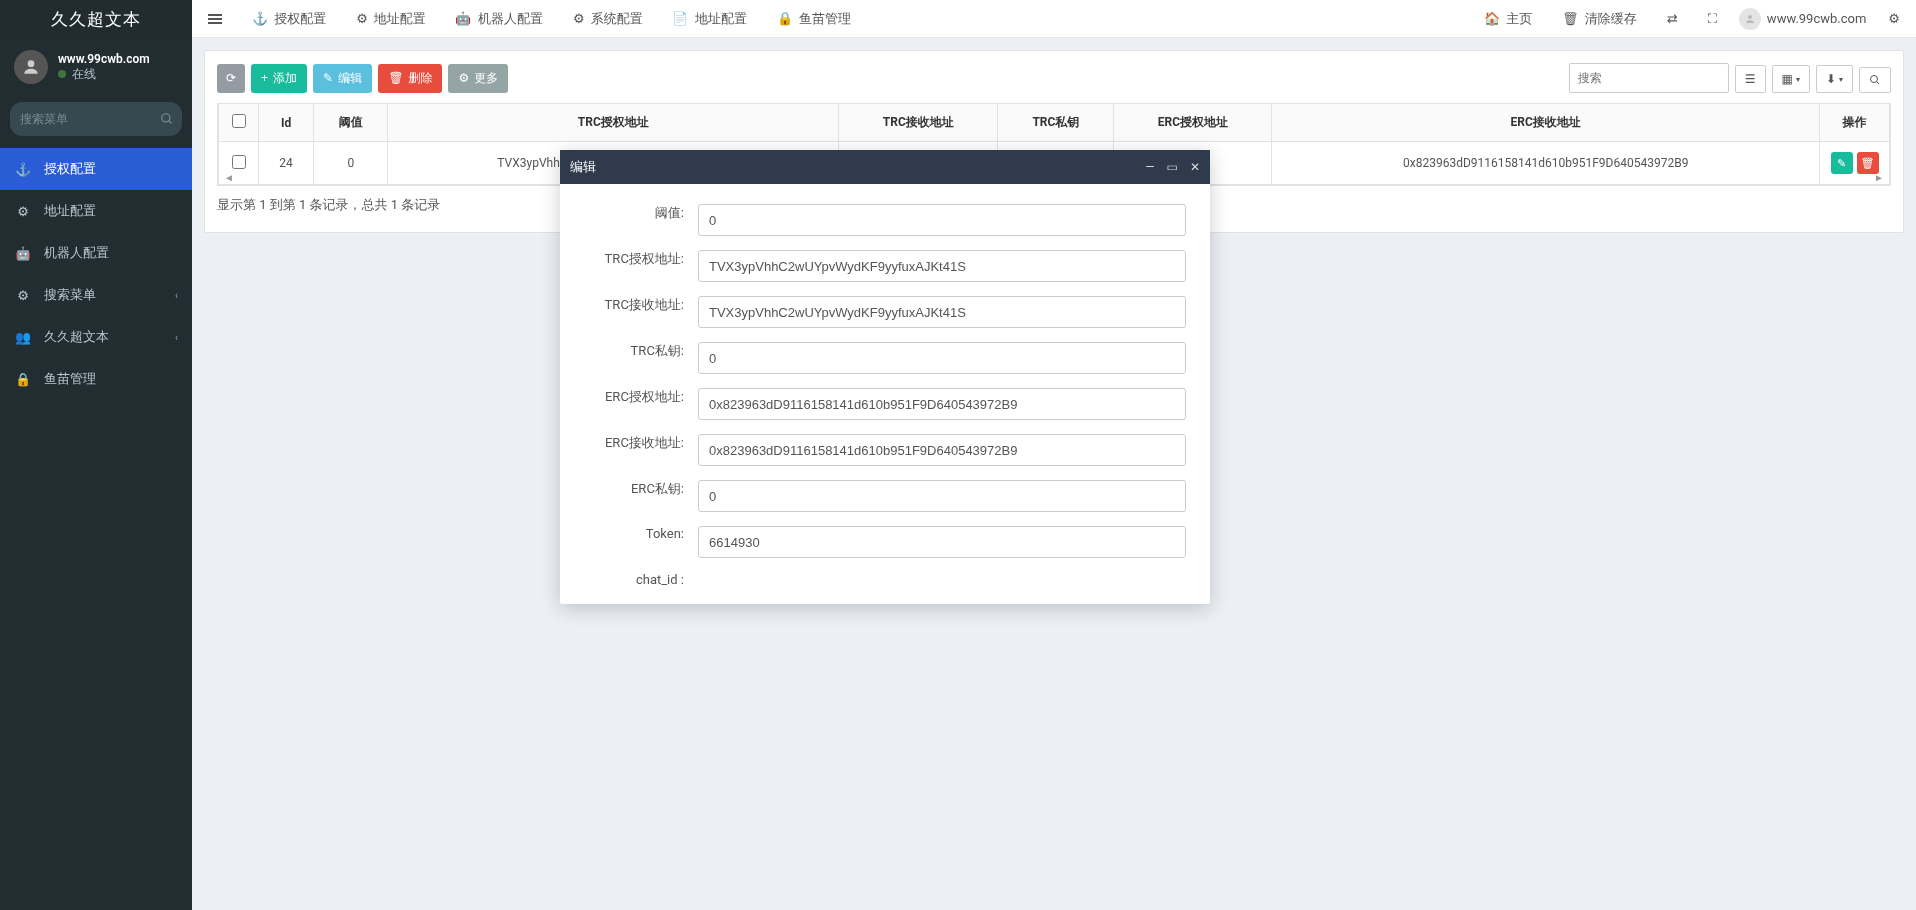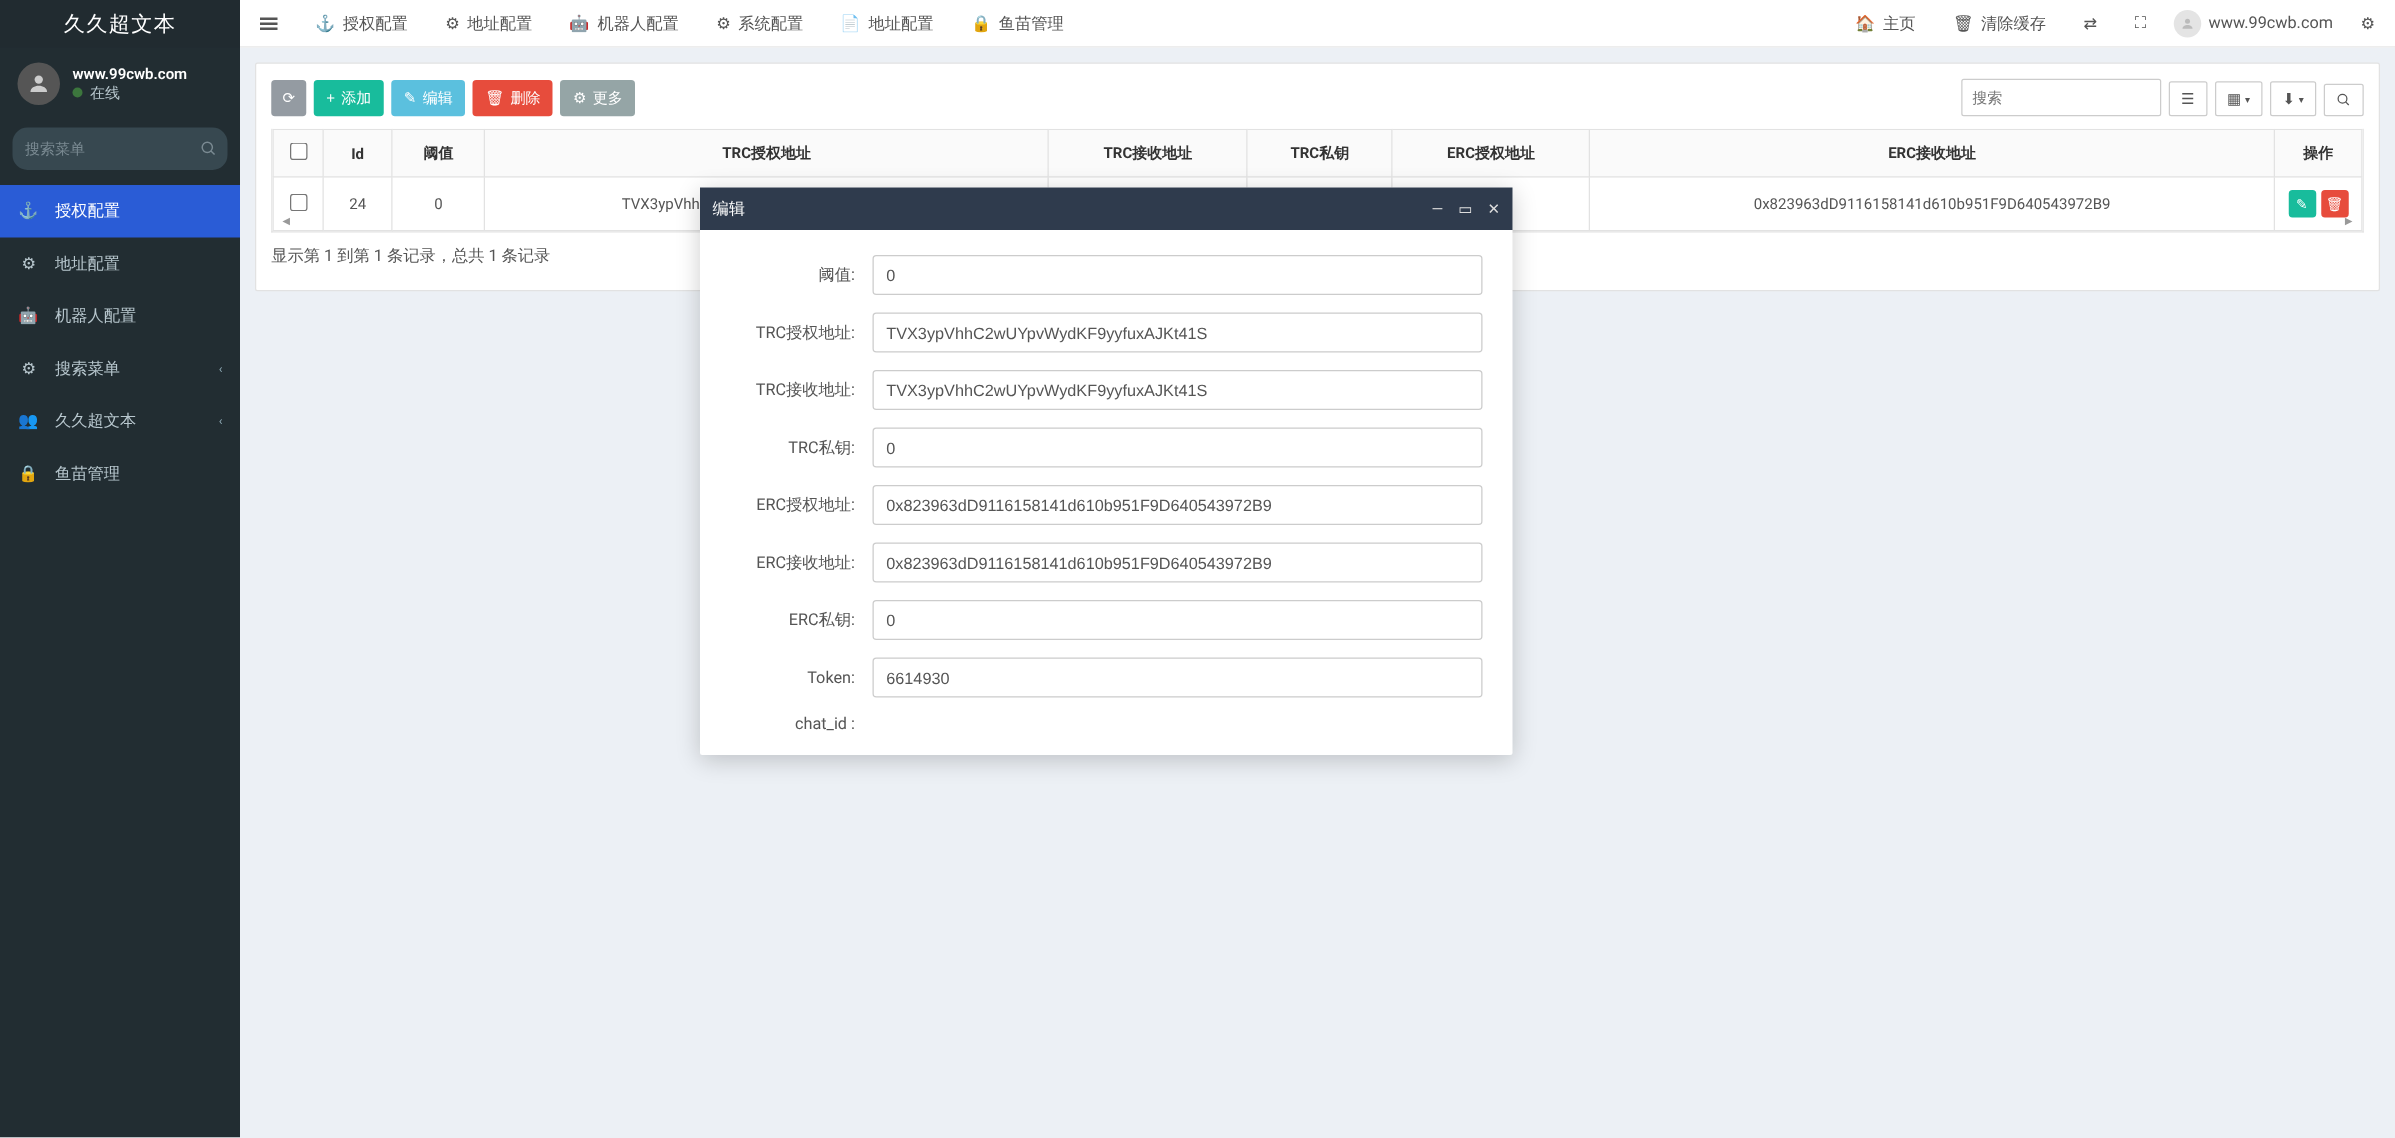--- a/index.html
+++ b/index.html
@@ -58,21 +58,21 @@
 .record-info { margin-top: 10px; color: #555; font-size: 13px; }
 .scroll-hint { position: absolute; left: 6px; bottom: 2px; font-size: 10px; color: #999; }
 .scroll-hint-r { position: absolute; right: 6px; bottom: 2px; font-size: 10px; color: #999; }
 
 
 .modal { position: fixed; left: 560px; top: 150px; width: 650px; background: #fff; box-shadow: 0 4px 20px rgba(0,0,0,0.2); border-radius: 2px; z-index: 1000; }
 .modal-header { background: #2f3b4d; color: #fff; display: flex; align-items: center; justify-content: space-between; padding: 8px 10px; font-size: 13px; }
 .modal-header .mh-actions { display: flex; gap: 12px; color: #ddd; font-size: 12px; }
 .modal-header .mh-actions span { cursor: pointer; }
 .modal-body { padding: 20px 24px; max-height: 420px; overflow-y: auto; }
-.form-row { display: flex; align-items: center; margin-bottom: 14px; gap: 14px; }
+.form-row { display: flex; margin-bottom: 14px; gap: 14px; }
 .form-row label { width: 100px; text-align: right; color: #555; font-size: 13px; }
 .form-row input { flex: 1; height: 32px; border: 1px solid #ccc; border-radius: 3px; padding: 4px 10px; font-size: 13px; color: #555; }
 .modal-footer { border-top: 1px solid #e2e2e2; padding: 10px 16px; display: flex; justify-content: flex-start; gap: 8px; }
 .btn-primary { background: #34495e; color: #fff; border: none; padding: 7px 16px; border-radius: 3px; cursor: pointer; font-size: 13px; }
 .btn-default { background: #fff; color: #555; border: 1px solid #ccc; padding: 7px 16px; border-radius: 3px; cursor: pointer; font-size: 13px; }
 .hamburger { display: flex; flex-direction: column; gap: 2px; width: 14px; }
 .hamburger span { height: 2px; background: #555; }
 </style>
 </head>
 <body>

